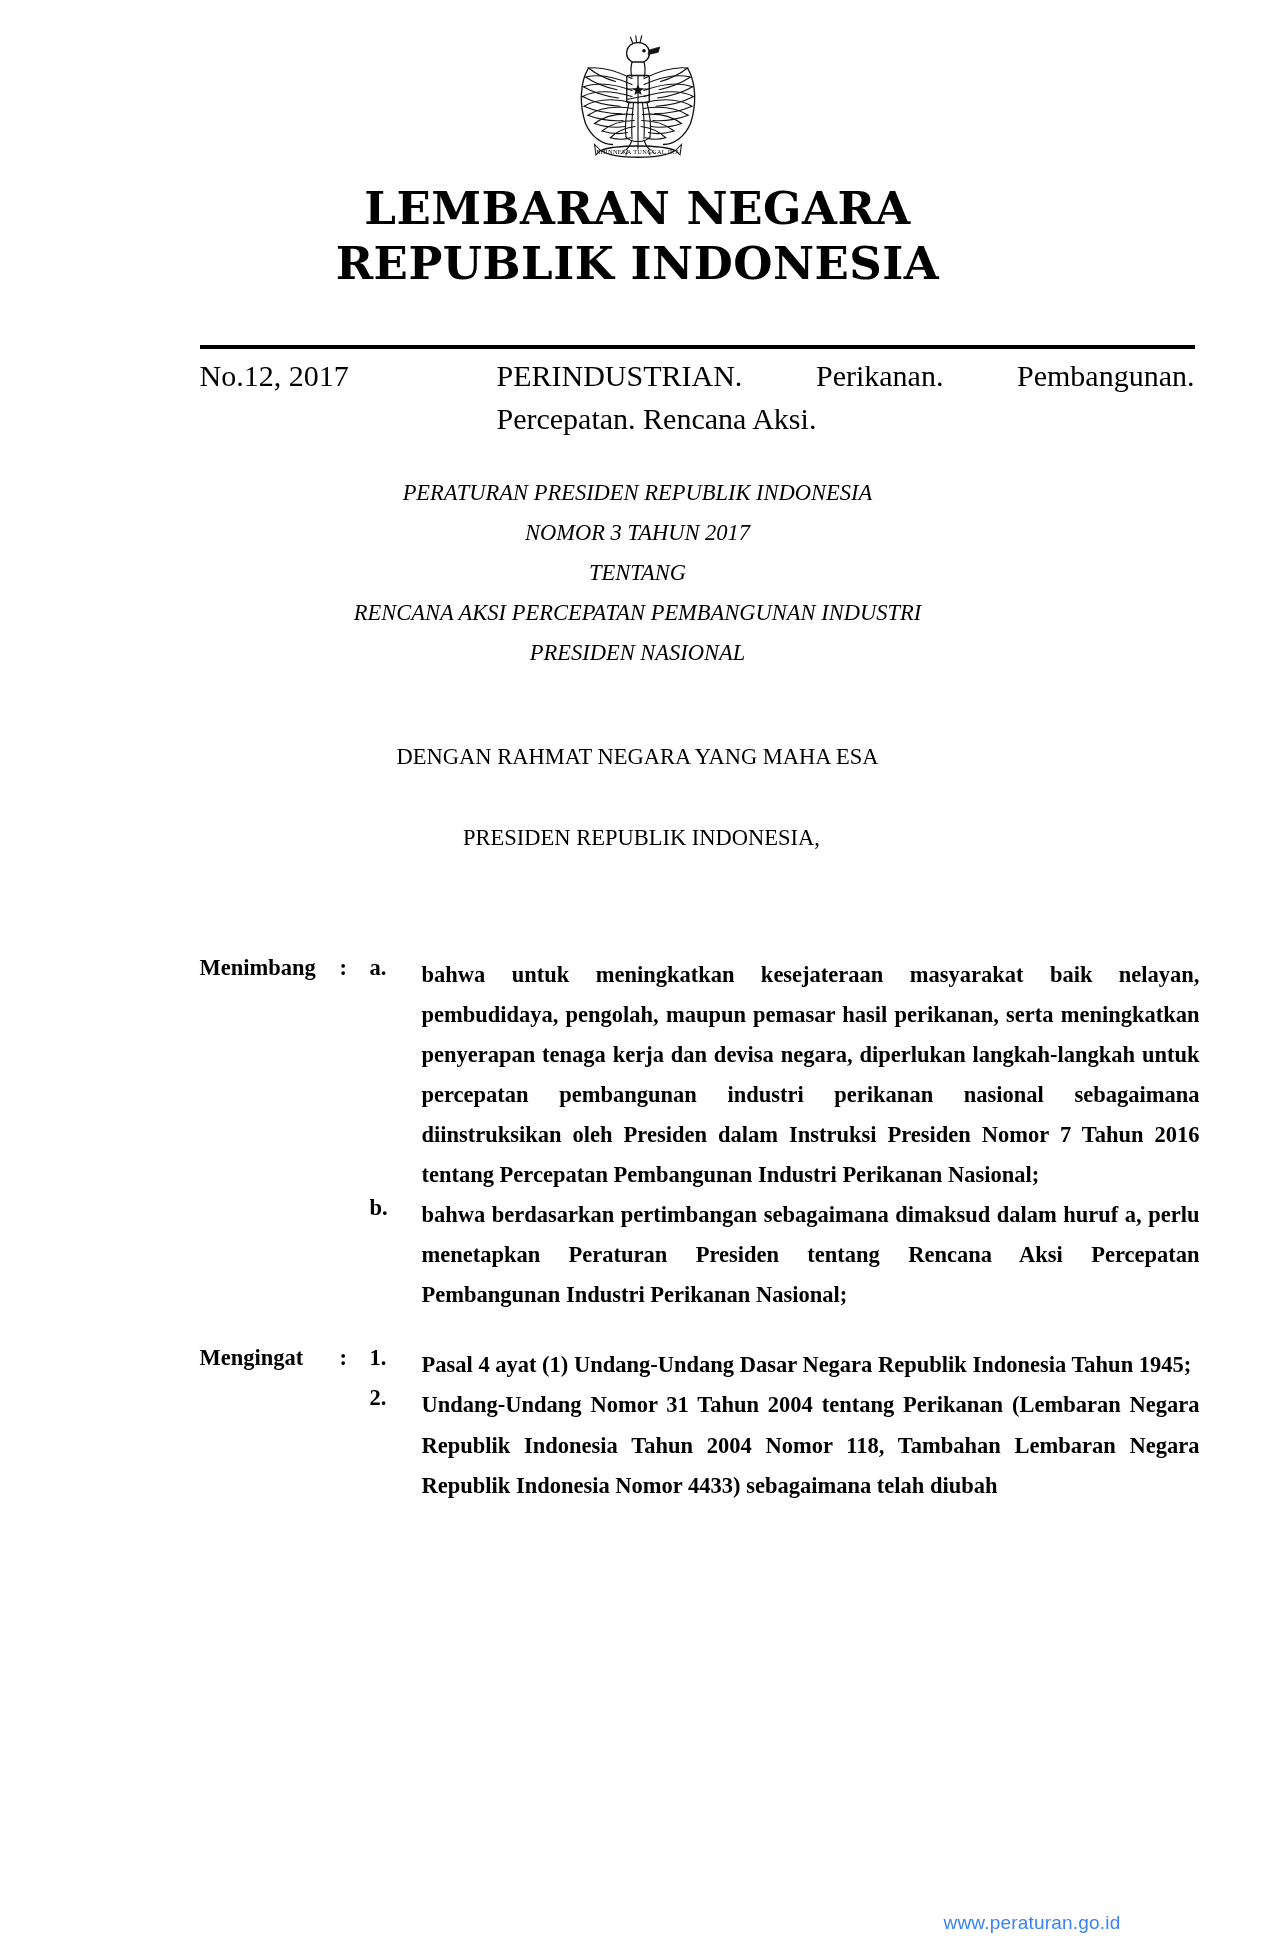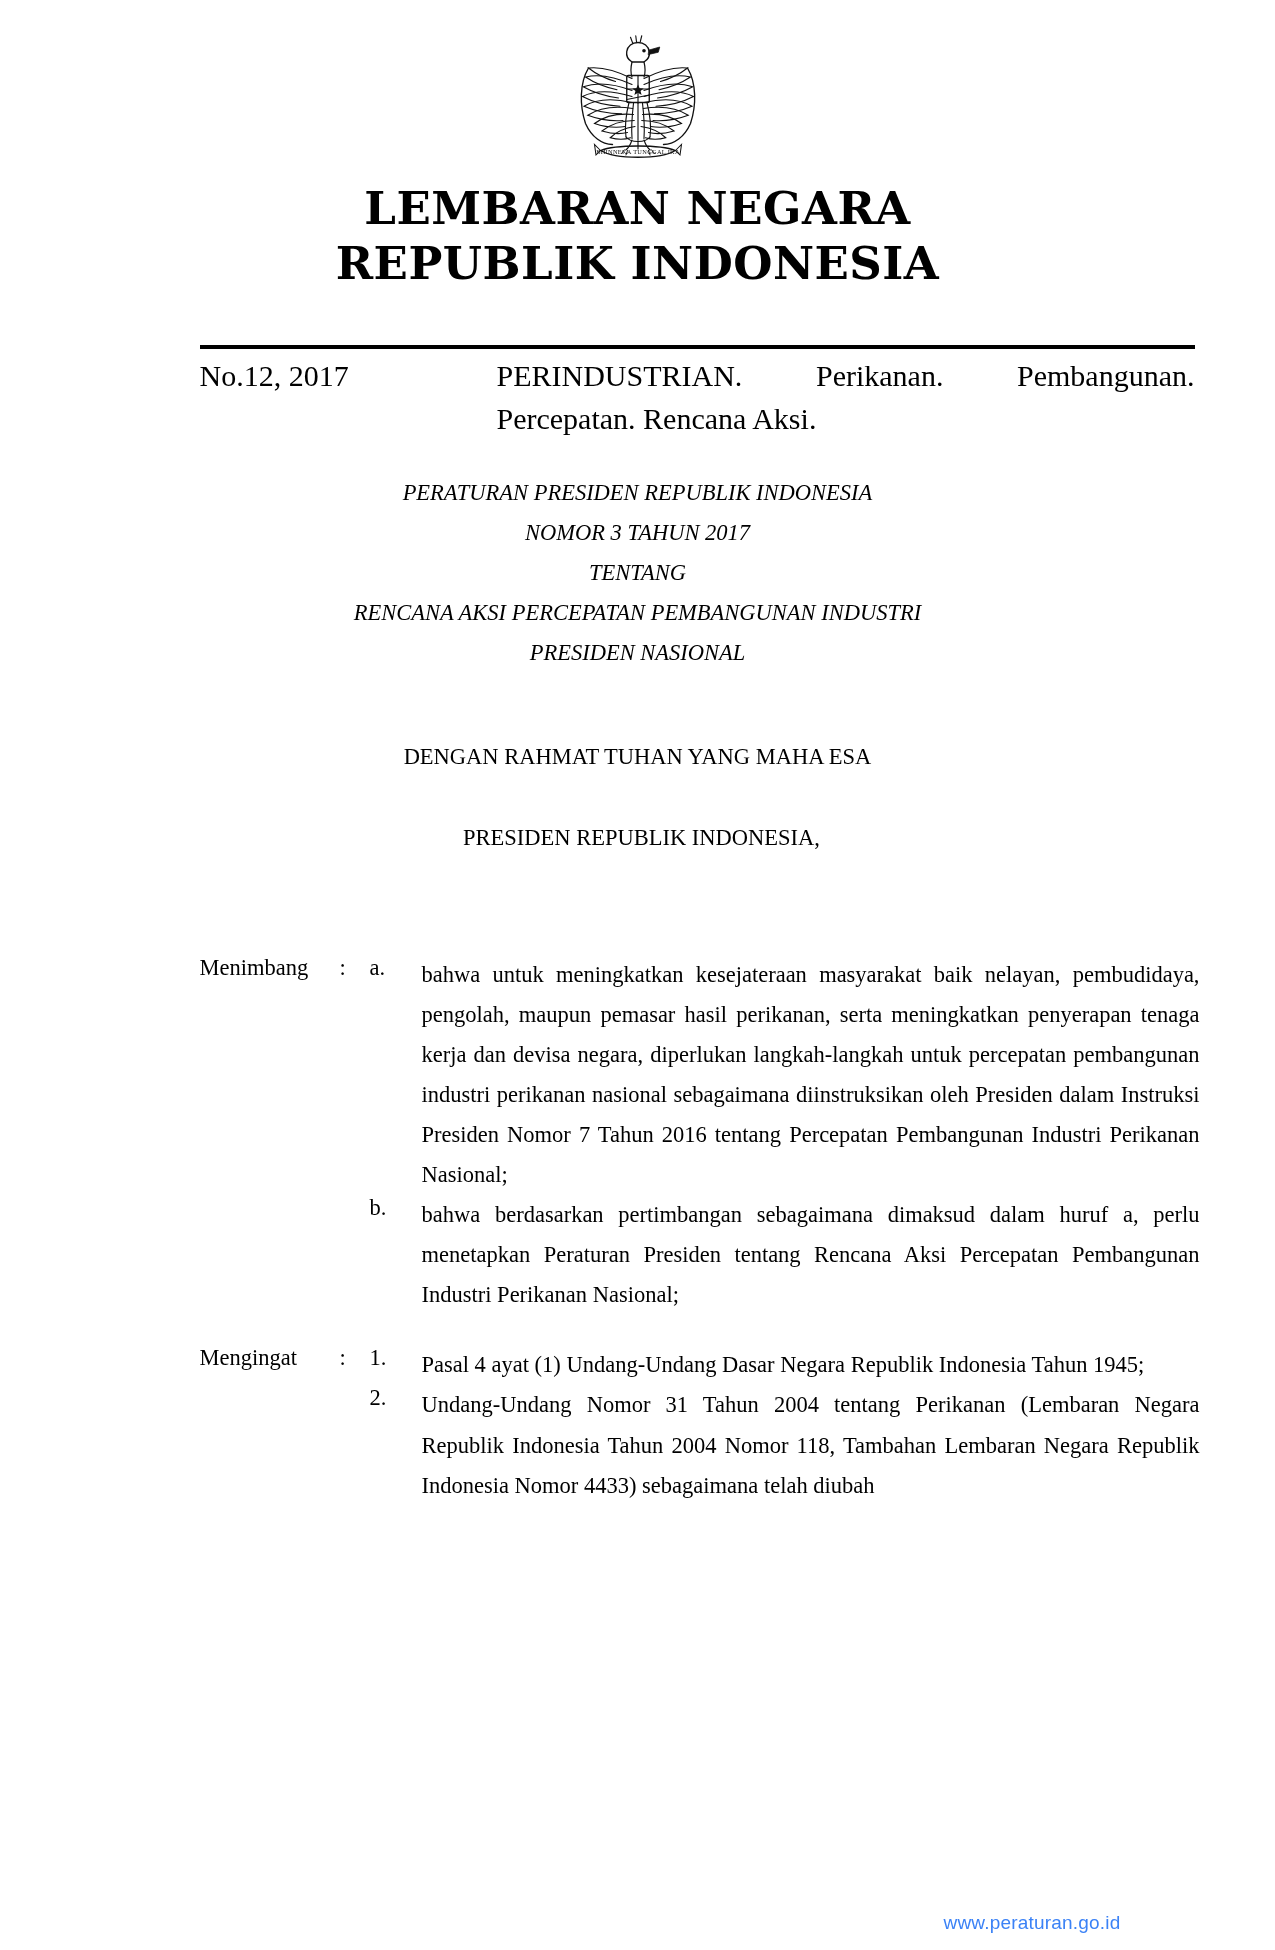--- a/index.html
+++ b/index.html
@@ -118,21 +118,21 @@
   }
 
   
   .clauses {
     position: absolute;
     top: 955px;
     left: 140px;
     width: 1000px;
     font-size: 22.5px;
   }
-  .clause-block { margin-bottom: 30px; }
+  .clause-block { margin-bottom: 30px; font-weight: bold; }
 
   .clause-row {
     display: flex;
     align-items: flex-start;
   }
   .clause-label {
     flex: 0 0 140px;
     width: 140px;
     white-space: nowrap;
   }
@@ -260,21 +260,21 @@
   </div>
 
   <div class="title-block">
     <div>PERATURAN PRESIDEN REPUBLIK INDONESIA</div>
     <div>NOMOR 3 TAHUN 2017</div>
     <div>TENTANG</div>
     <div>RENCANA AKSI PERCEPATAN PEMBANGUNAN INDUSTRI</div>
     <div>PRESIDEN NASIONAL</div>
   </div>
 
-  <div class="invocation">DENGAN RAHMAT TUHAN YANG MAHA ESA</div>
+  <div class="invocation">DENGAN RAHMAT NEGARA YANG MAHA ESA</div>
   <div class="signatory">PRESIDEN REPUBLIK INDONESIA,</div>
 
   <div class="clauses">
 
     <div class="clause-block">
       <div class="clause-row">
         <div class="clause-label">Menimbang</div>
         <div class="clause-colon">:</div>
         <div class="clause-marker">a.</div>
         <div class="clause-text">bahwa untuk meningkatkan kesejateraan masyarakat baik nelayan, pembudidaya, pengolah, maupun pemasar hasil perikanan, serta meningkatkan penyerapan tenaga kerja dan devisa negara, diperlukan langkah-langkah untuk percepatan pembangunan industri perikanan nasional sebagaimana diinstruksikan oleh Presiden dalam Instruksi Presiden Nomor 7 Tahun 2016 tentang Percepatan Pembangunan Industri Perikanan Nasional;</div>

